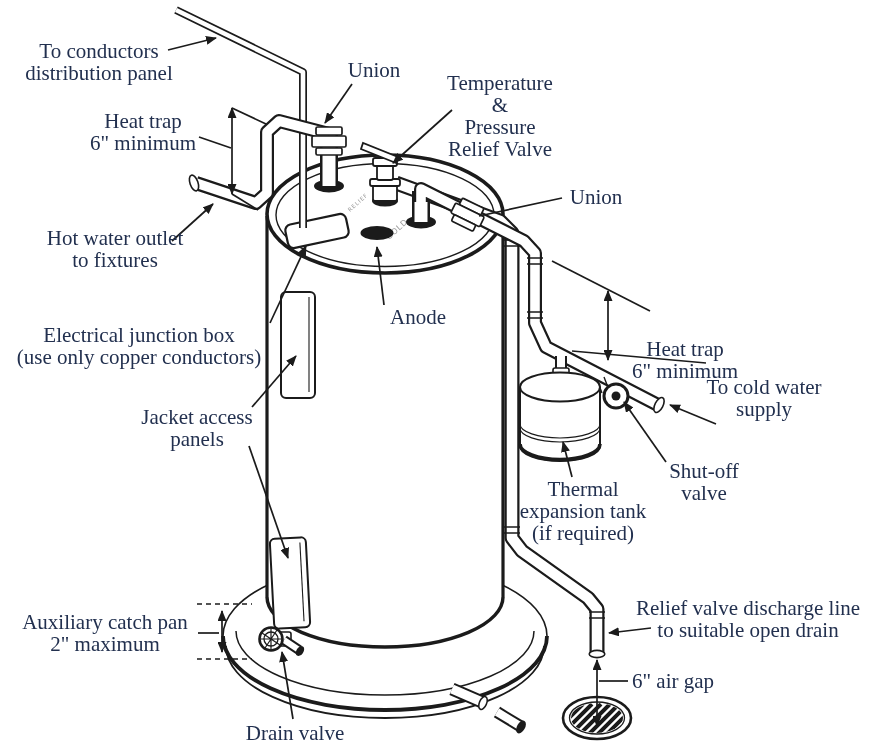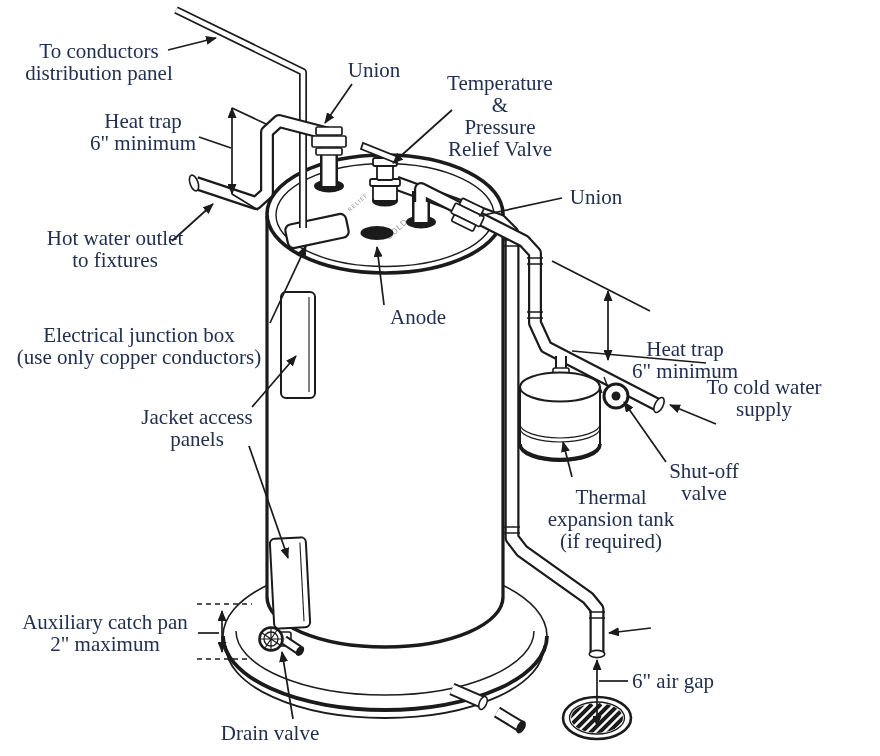--- a/index.html
+++ b/index.html
@@ -216,20 +216,22 @@
 (use only copper conductors)</div>
 <div class="lbl" style="left:356px;top:306px;width:70px;margin-left:27px;">Anode</div>
 <div class="lbl" style="left:132px;top:406px;width:130px;">Jacket access
 panels</div>
 <div class="lbl" style="left:624px;top:338px;width:122px;">Heat trap
 6" minimum</div>
 <div class="lbl" style="left:696px;top:376px;width:136px;">To cold water
 supply</div>
 <div class="lbl" style="left:660px;top:460px;width:88px;">Shut-off
 valve</div>
-<div class="lbl" style="left:536px;top:478px;width:150px;margin-top:8px;">Thermal
+<div class="lbl" style="left:508px;top:478px;width:150px;">Thermal
 expansion tank
 (if required)</div>
 <div class="lbl right" style="left:12px;top:611px;width:186px;">Auxiliary catch pan
 2" maximum</div>
+<div class="lbl" style="left:620px;top:597px;width:256px;">Relief valve discharge line
+to suitable open drain</div>
 <div class="lbl left" style="left:632px;top:670px;width:100px;">6" air gap</div>
-<div class="lbl" style="left:211px;top:722px;width:118px;">Drain valve</div>
+<div class="lbl" style="left:236px;top:722px;width:118px;">Drain valve</div>
 </div>
 
 </body></html>

